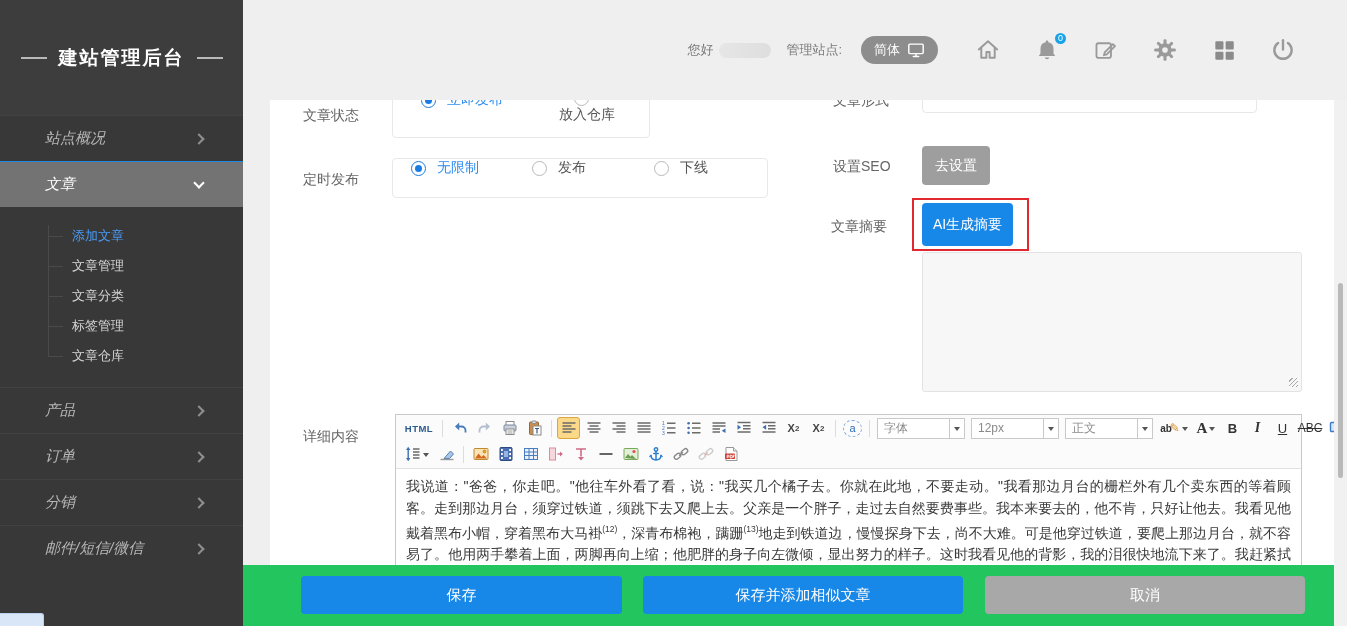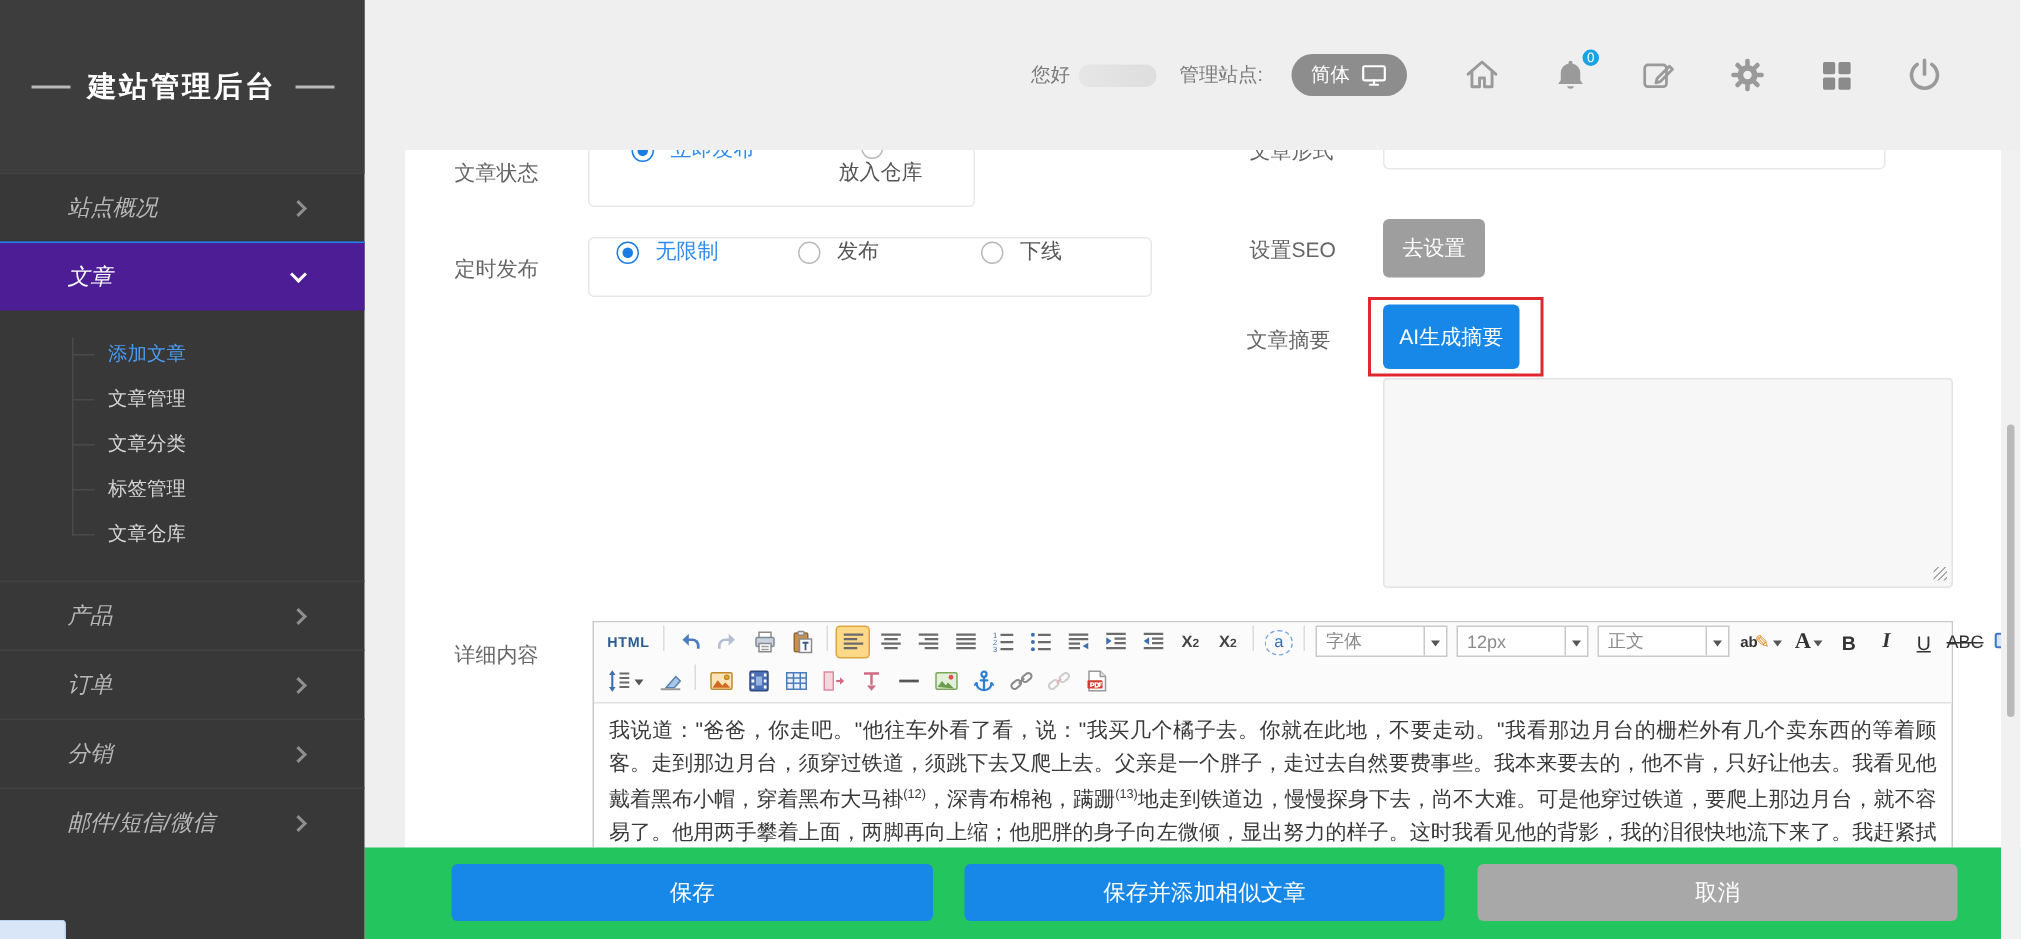--- a/index.html
+++ b/index.html
@@ -8,21 +8,21 @@
 
   
   .sidebar { position:absolute; left:0; top:0; bottom:0; width:243px; background:#383838; z-index:5; }
   .logo { height:115px; background:#3d3d3d; display:flex; align-items:center; justify-content:center; gap:12px; }
   .logo h1 { color:#fff; font-size:19px; font-weight:bold; letter-spacing:2px; }
   .logo .dash { width:26px; height:2px; background:#b9b9b9; }
   .sitem { position:relative; height:46px; display:flex; align-items:center; padding-left:45px; border-top:1px solid #424242; color:#b7b7b7; font-size:15px; cursor:pointer;font-style:italic; }
   .sitem .chev { position:absolute; right:40px; width:8px; height:8px; border-right:2px solid #8f8f8f; border-bottom:2px solid #8f8f8f; }
   .chev.r { transform:rotate(-45deg); }
   .chev.d { transform:rotate(45deg); margin-top:-4px; }
-  .sitem.active { background:#4c1d95; color:#fff; border-top-color:#1e88e5; }
+  .sitem.active { background:#737373; color:#fff; border-top-color:#1e88e5; }
   .sitem.active .chev { border-color:#fff; }
   .submenu { position:relative; padding:14px 0 16px; }
   .submenu::before { content:''; position:absolute; left:48px; top:18px; bottom:30px; width:1px; background:#4a4a4a; }
   .subitem { position:relative; height:30px; line-height:30px; padding-left:72px; font-size:13px; color:#d6d6d6; cursor:pointer; }
   .subitem::before { content:''; position:absolute; left:48px; top:15px; width:15px; height:1px; background:#4a4a4a; }
   .subitem.active { color:#4a9bf5; }
 
   
   .main { position:absolute; left:243px; top:0; right:0; bottom:0; }
   .topbar { position:absolute; top:0; left:0; right:0; height:100px; display:flex; align-items:center; justify-content:flex-end; padding-right:51px; }
@@ -47,21 +47,21 @@
   .rlbl { font-size:14px; color:#555; margin-left:11px; }
   .rlbl.blue { color:#2d8cf0; }
   .gbtn { position:absolute; border:none; border-radius:4px; background:#9e9e9e; color:#fff; font-size:14px; cursor:pointer; font-family:inherit; }
   .aibtn { position:absolute; border:none; border-radius:4px; background:#1787e8; color:#fff; font-size:14px; cursor:pointer; font-family:inherit; }
   .hlbox { position:absolute; border:2px solid #e0282e; background:transparent; pointer-events:none; }
   .summary-ta { position:absolute; background:#f7f7f7; border:1px solid #e3e3e3; border-radius:3px; resize:none; font-family:inherit; }
   .rsz { position:absolute; width:9px; height:9px; background:repeating-linear-gradient(135deg,transparent 0 2px,#a9a9a9 2px 3px); }
 
   
   .editor { position:absolute; left:125px; top:314px; width:907px; height:175px; border:1px solid #c9c9c9; background:#fff; display:flex; flex-direction:column; }
-  .etb { display:flex; padding:2px 4px; background:#fbfbfb; }
+  .etb { display:flex; align-items:center; padding:2px 4px; background:#fbfbfb; }
   .etb.r2 { border-bottom:1px solid #e0e0e0; padding-bottom:3px; }
   .tb { width:23px; height:22px; display:inline-flex; align-items:center; justify-content:center; border-radius:3px; margin:0 1px; cursor:pointer; flex:none; color:#333; }
   .tb svg { width:16px; height:16px; }
   .tb.active { background:#fcd988; border:1px solid #dca63e; }
   .tb-html { width:36px; color:#2b5b8e; font-weight:bold; font-size:9.5px; letter-spacing:.5px; }
   .vsep { width:1px; height:17px; background:#dcdcdc; margin:0 4px; flex:none; }
   .tb-sub, .tb-sup { font-size:11px; font-weight:bold; color:#444; }
   .tb-sub sub, .tb-sup sup { font-size:8px; }
   .tb-a { color:#2b6cb8; font-size:11px; }
   .tb-a .acirc { border:1px dashed #7aa7e0; border-radius:50%; padding:1px 5px 2px; }

